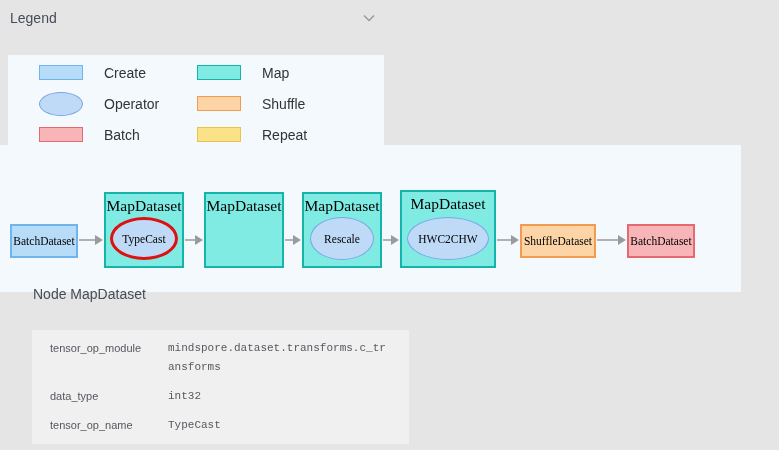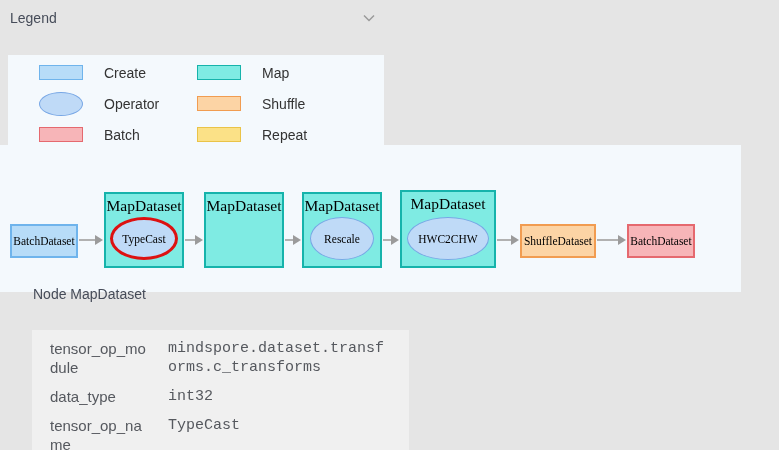--- a/index.html
+++ b/index.html
@@ -48,21 +48,21 @@
     position:absolute; width:0; height:0;
     border-top:5px solid transparent; border-bottom:5px solid transparent;
     border-left:8px solid #9b9b9b;
   }
   
   .node-info-title { position:absolute; left:33px; top:286px; font-size:14px; color:#464c59; }
   .info-table {
     position:absolute; left:32px; top:330px; width:377px;
     background:#f0f0f0; box-sizing:border-box; padding:4px 0;
   }
-  .info-row { display:flex; padding:5px 0 5px 18px; font-size:15px; line-height:19px; color:#55585e; }
+  .info-row { display:flex; padding:5px 0 5px 18px; font-size:11px; line-height:19px; color:#55585e; }
   .info-key { width:103px; margin-right:15px; word-break:break-all; }
   .info-value { width:223px; word-break:break-all;font-family:Liberation Mono, monospace; }
 </style>
 </head>
 <body>
 
 <div class="screen">
 
   <div class="legend-header">
     <span class="legend-title">Legend</span>

